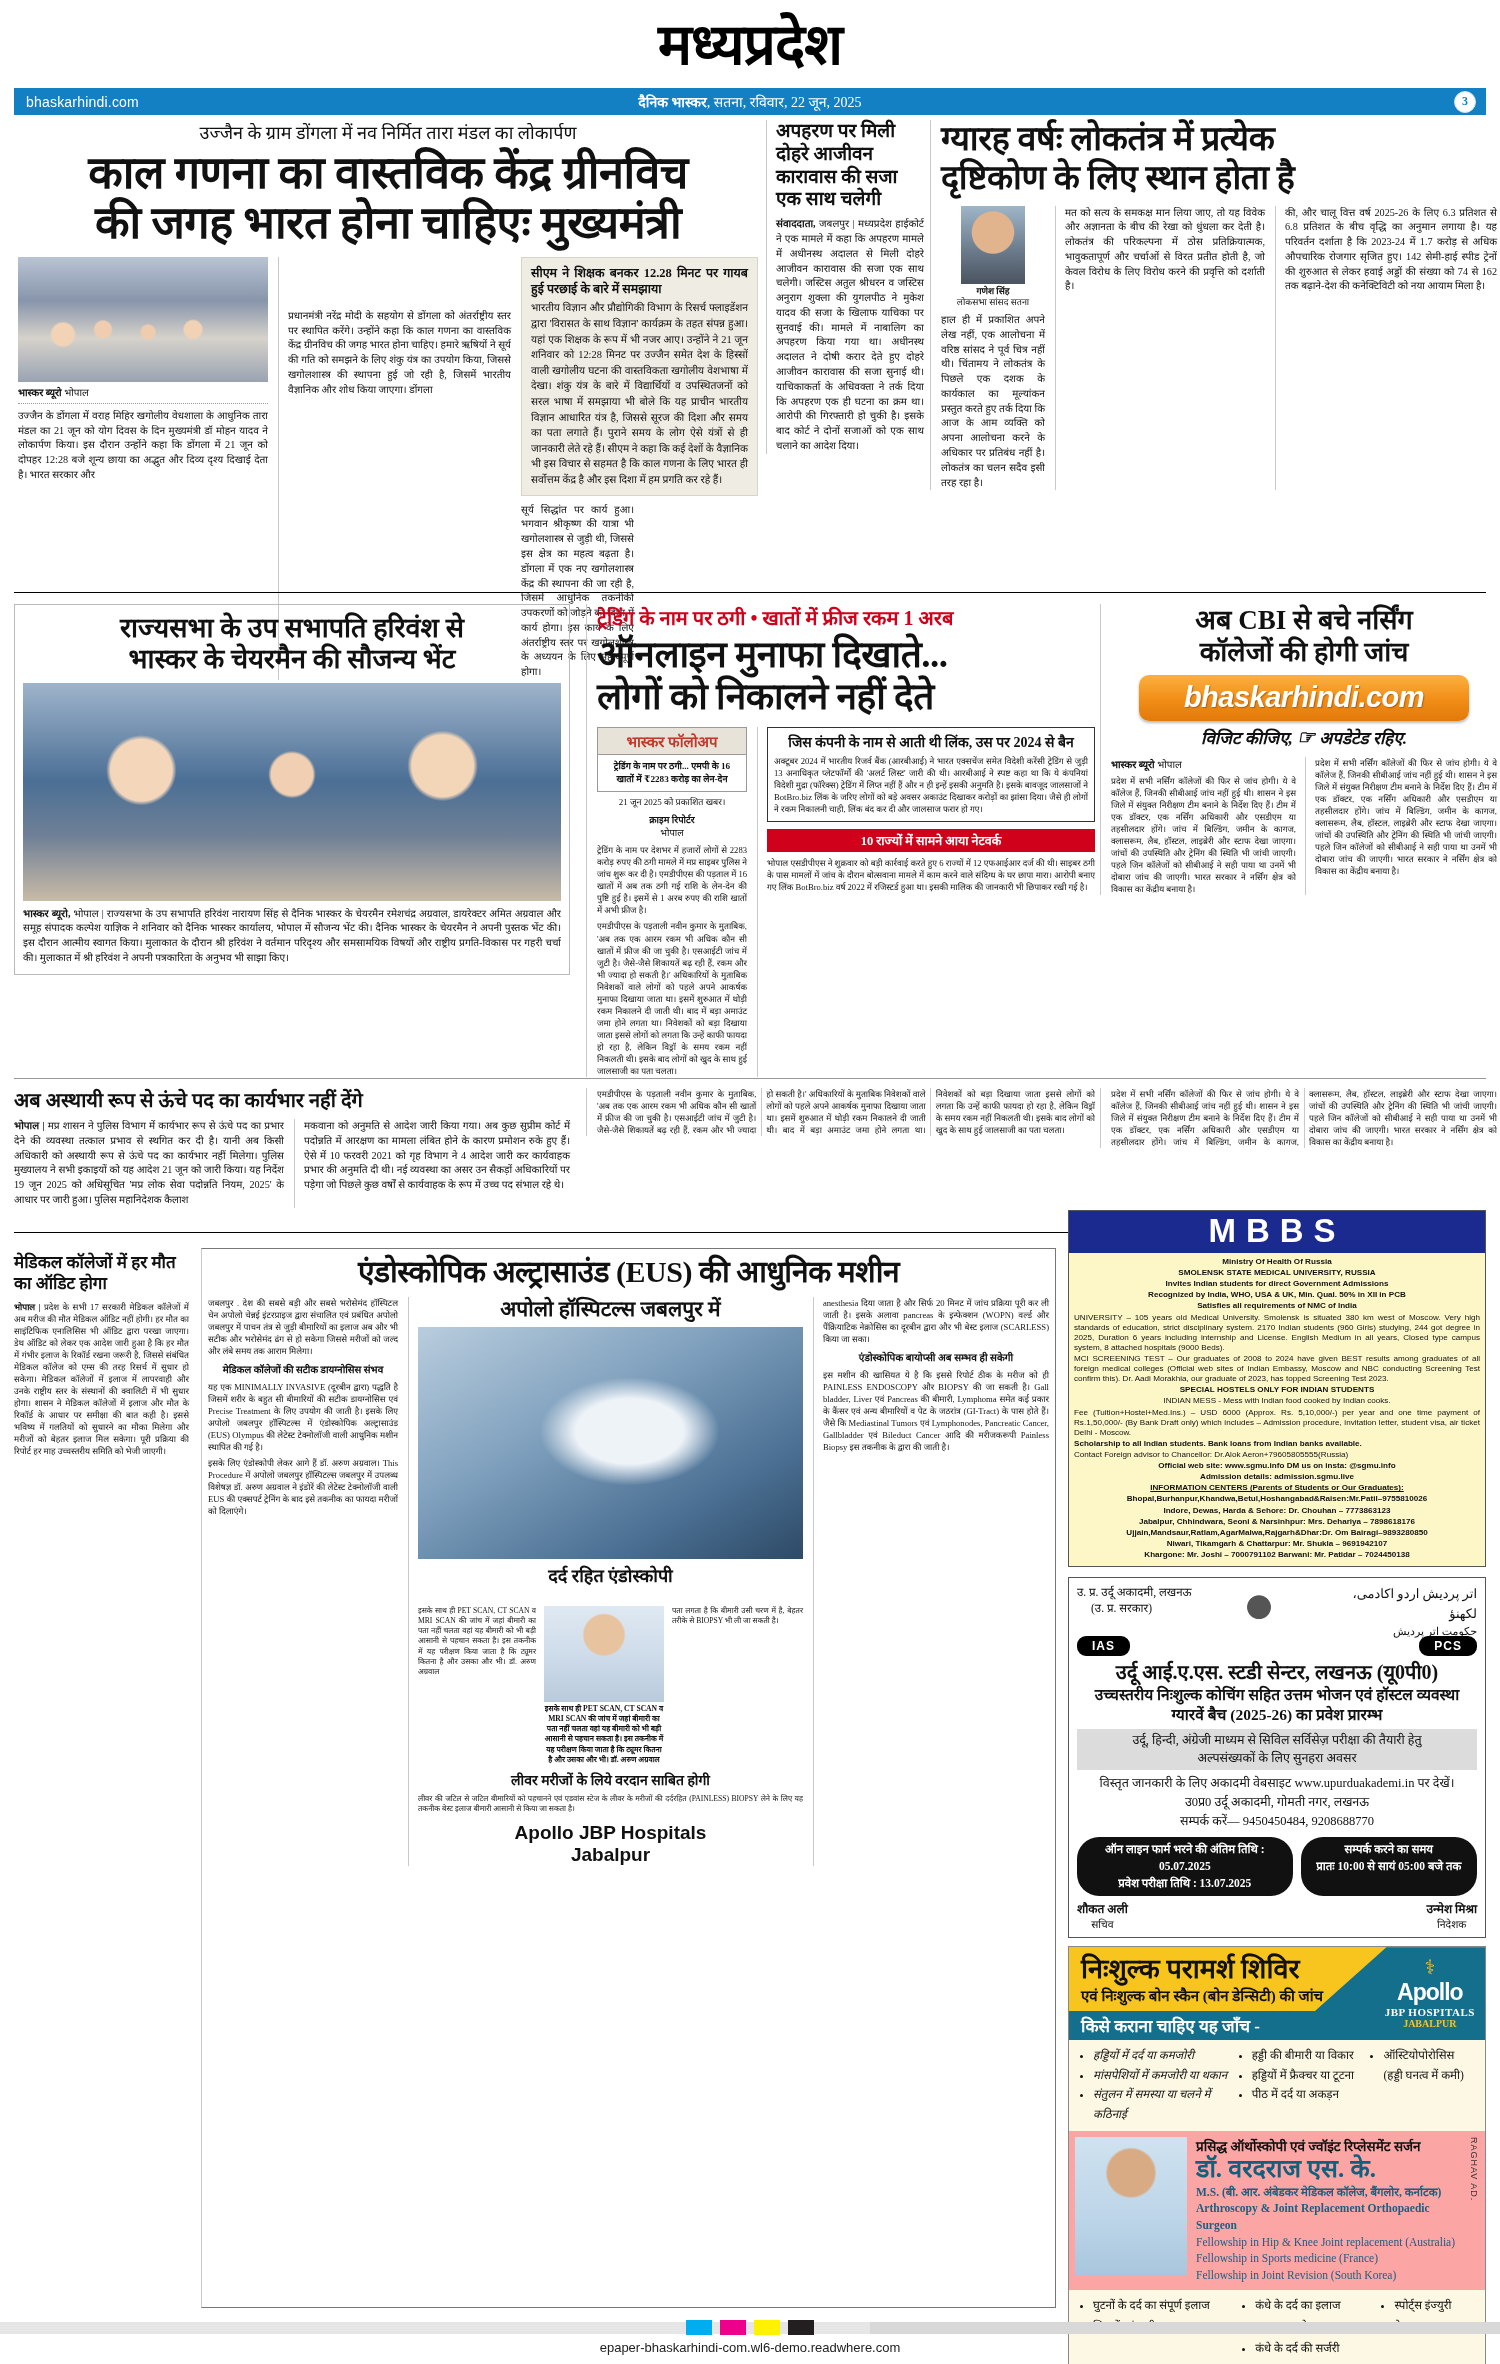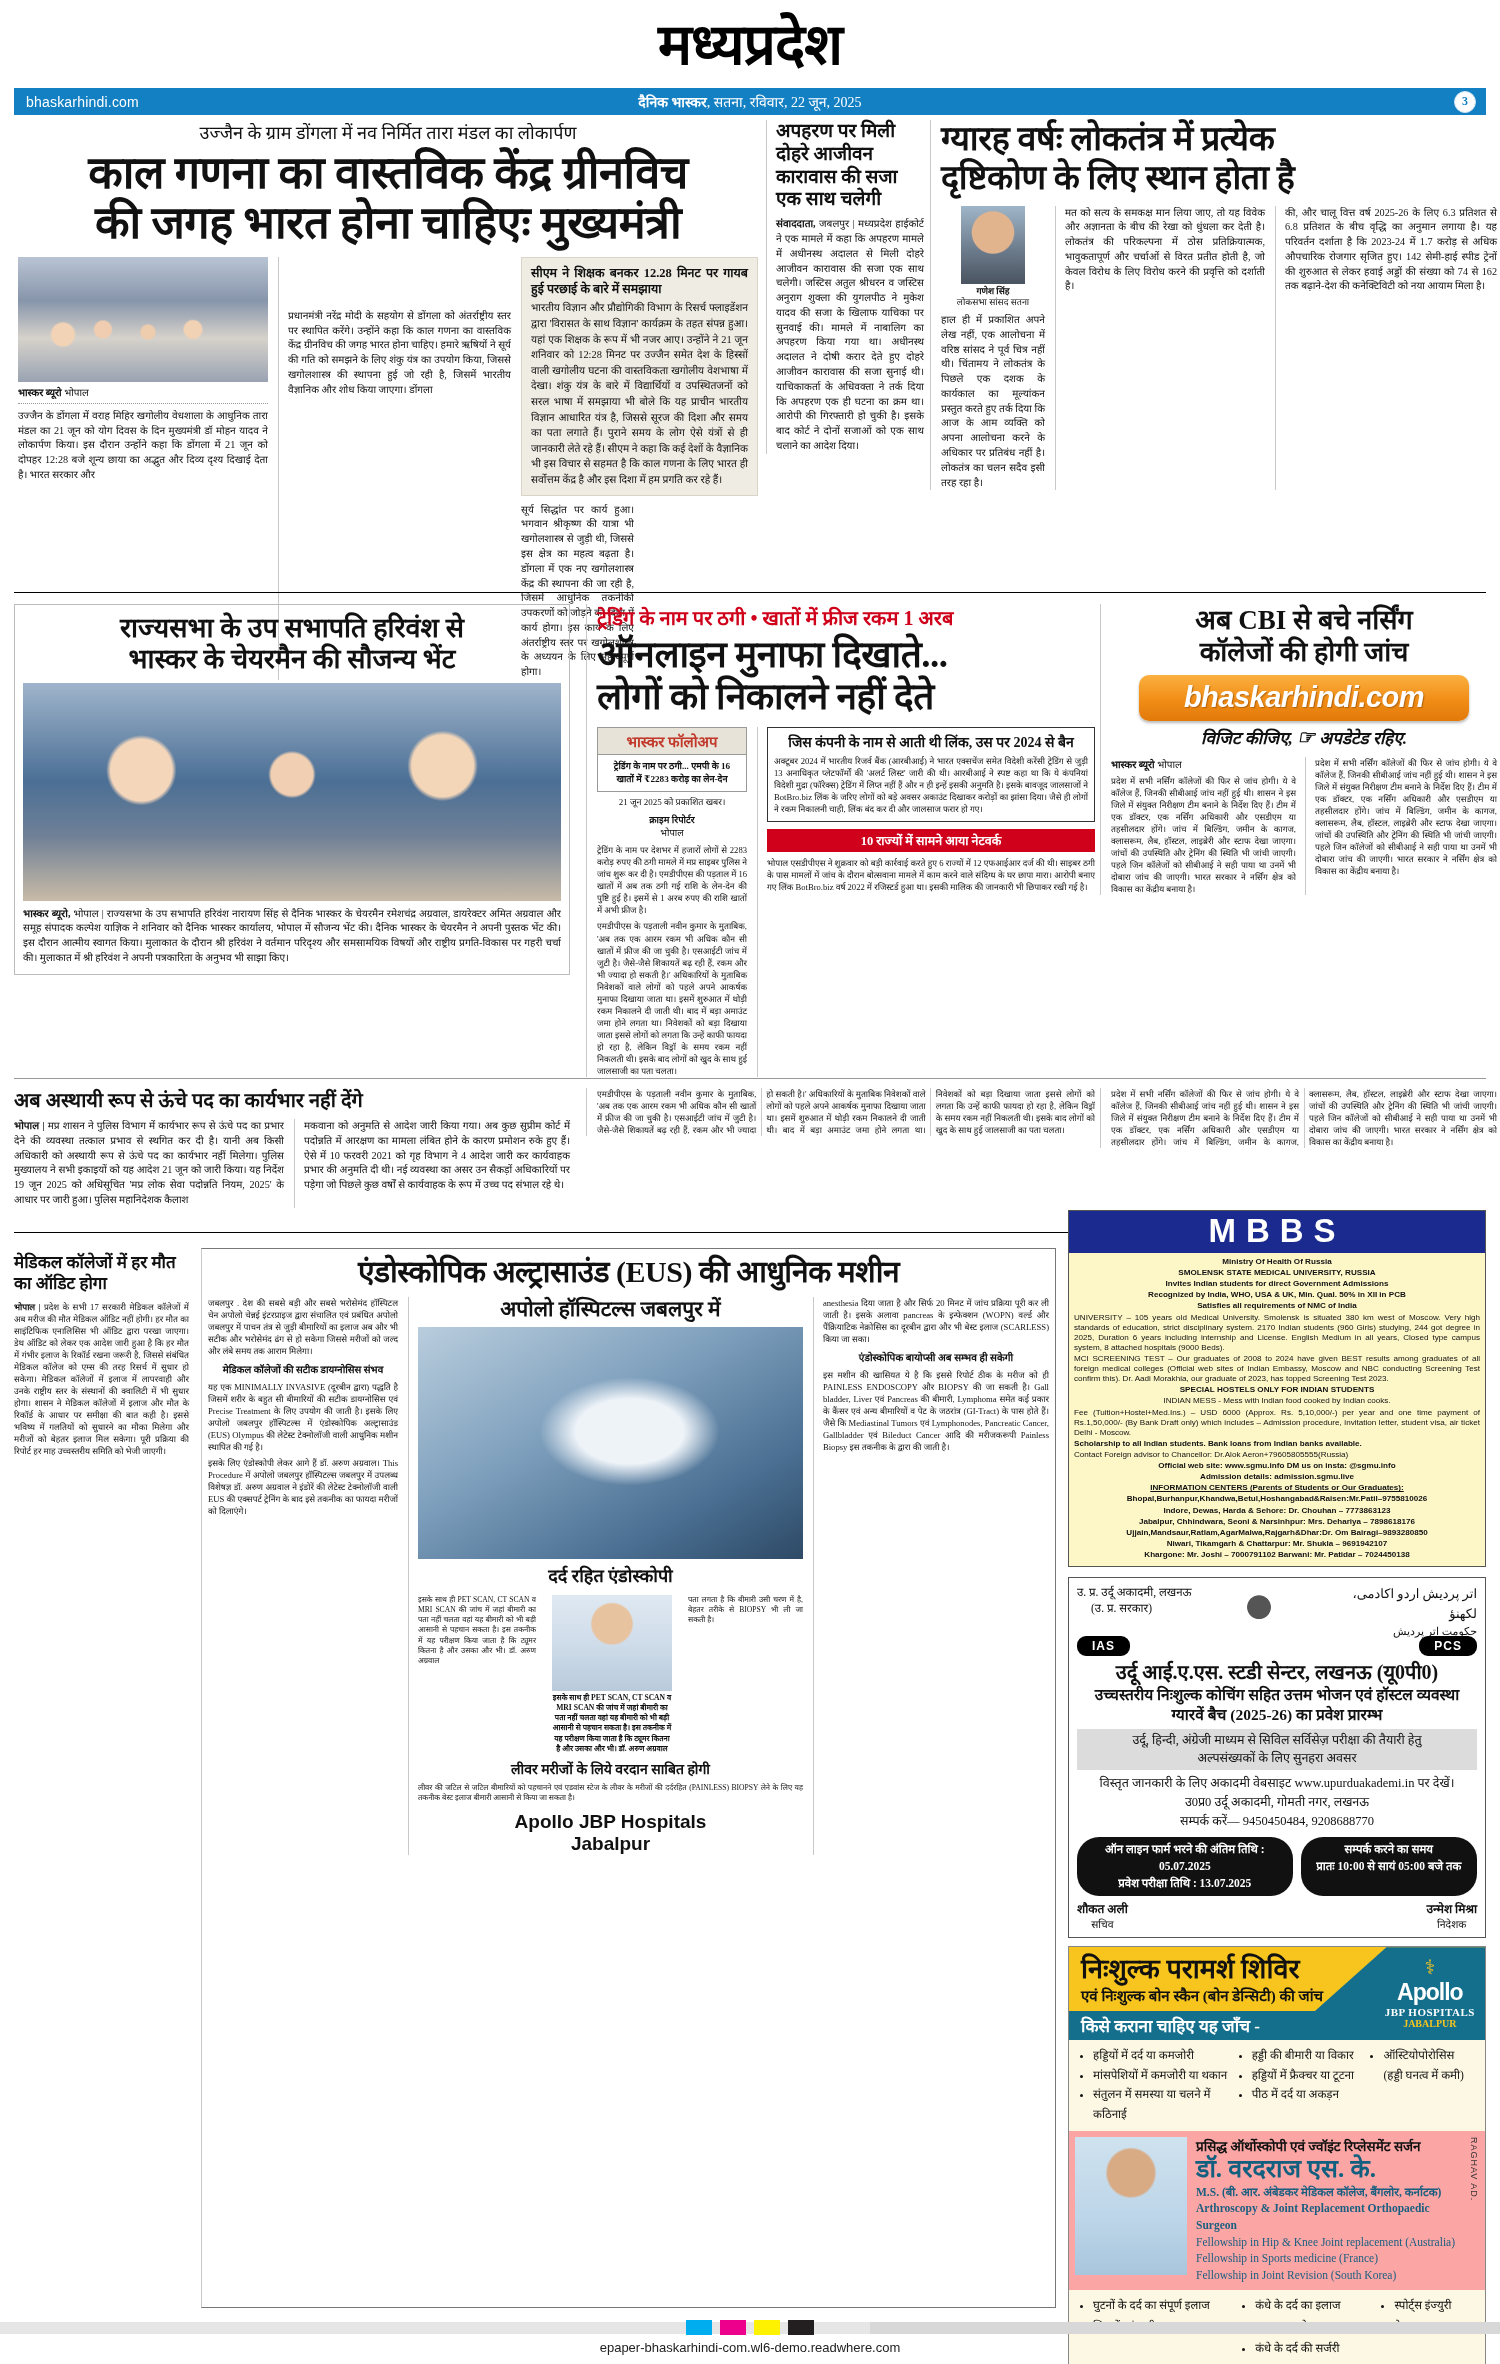--- a/index.html
+++ b/index.html
@@ -418,21 +418,21 @@
           <div style="width:190px;">
             <div class="small">जबलपुर . देश की सबसे बड़ी और सबसे भरोसेमंद हॉस्पिटल चेन अपोलो चेन्नई इंटरप्राइज द्वारा संचालित एवं प्रबंधित अपोलो जबलपुर में पाचन तंत्र से जुड़ी बीमारियों का इलाज अब और भी सटीक और भरोसेमंद ढंग से हो सकेगा जिससे मरीजों को जल्द और लंबे समय तक आराम मिलेगा।</div>
             <div class="small b" style="margin-top:6px;font-size:10px;text-align:center;">मेडिकल कॉलेजों की सटीक डायग्नोसिस संभव</div>
             <div class="small" style="margin-top:4px;">यह एक MINIMALLY INVASIVE (दूरबीन द्वारा) पद्धति है जिसमें शरीर के बहुत सी बीमारियों की सटीक डायग्नोसिस एवं Precise Treatment के लिए उपयोग की जाती है। इसके लिए अपोलो जबलपुर हॉस्पिटल्स में एंडोस्कोपिक अल्ट्रासाउंड (EUS) Olympus की लेटेस्ट टेक्नोलॉजी वाली आधुनिक मशीन स्थापित की गई है।</div>
             <div class="small" style="margin-top:4px;">इसके लिए एंडोस्कोपी लेकर आगे हैं डॉ. अरुण अग्रवाल। This Procedure में अपोलो जबलपुर हॉस्पिटल्स जबलपुर में उपलब्ध विशेषज्ञ डॉ. अरुण अग्रवाल ने इंडोरें की लेटेस्ट टेक्नोलॉजी वाली EUS की एक्सपर्ट ट्रेनिंग के बाद इसे तकनीक का फायदा मरीजों को दिलाएंगे।</div>
           </div>
           <div class="col-sep" style="width:385px;padding-left:9px;">
             <div class="apollo-sub">अपोलो हॉस्पिटल्स जबलपुर में</div>
             <div class="photo endoscope" style="width:100%;height:232px;margin-top:5px;"></div>
             <div class="eus-cap">दर्द रहित एंडोस्कोपी</div>
-            <div style="display:flex;gap:16px;margin-top:8px;">
+            <div style="display:flex;gap:8px;margin-top:19px;">
               <div class="tiny" style="width:118px;">इसके साथ ही PET SCAN, CT SCAN व MRI SCAN की जांच में जहां बीमारी का पता नहीं चलता वहां यह बीमारी को भी बड़ी आसानी से पहचान सकता है। इस तकनीक में यह परीक्षण किया जाता है कि ट्यूमर कितना है और उसका और भी। डॉ. अरुण अग्रवाल</div>
               <div style="width:120px;">
                 <div class="photo doctor" style="width:120px;height:96px;"></div>
                 <div class="tiny b" style="text-align:center;padding-top:2px;" style2="">इसके साथ ही PET SCAN, CT SCAN व MRI SCAN की जांच में जहां बीमारी का पता नहीं चलता वहां यह बीमारी को भी बड़ी आसानी से पहचान सकता है। इस तकनीक में यह परीक्षण किया जाता है कि ट्यूमर कितना है और उसका और भी। डॉ. अरुण अग्रवाल</div>
               </div>
               <div class="tiny" style="flex:1;">पता लगता है कि बीमारी उसी चरण में है, बेहतर तरीके से BIOPSY भी ली जा सकती है।</div>
             </div>
             <div class="small b" style="margin-top:6px;font-size:14px;text-align:center;">लीवर मरीजों के लिये वरदान साबित होगी</div>
             <div class="tiny" style="margin-top:3px;">लीवर की जटिल से जटिल बीमारियों को पहचानने एवं एडवांस स्टेज के लीवर के मरीजों की दर्दरहित (PAINLESS) BIOPSY लेने के लिए यह तकनीक बेस्ट इलाज बीमारी आसानी से किया जा सकता है।</div>
             <div style="text-align:center;margin-top:8px;">
@@ -531,21 +531,21 @@
             <div class="ap-h2">एवं निःशुल्क बोन स्कैन (बोन डेन्सिटी) की जांच</div>
             <div class="apollo-logo" style="position:absolute;right:10px;top:8px;z-index:3;">
               <div style="font-size:20px;color:#f7c51e;">⚕</div>
               <div class="nm">Apollo</div>
               <div class="sub">JBP HOSPITALS</div>
               <div class="sub2">JABALPUR</div>
             </div>
           </div>
           <div class="apollo-teal">किसे कराना चाहिए यह जाँच -</div>
           <div class="apollo-list">
-            <ul style="flex:1.25;">
+            <ul style="flex:1.25;font-style:italic;">
               <li>हड्डियों में दर्द या कमजोरी</li>
               <li>मांसपेशियों में कमजोरी या थकान</li>
               <li>संतुलन में समस्या या चलने में कठिनाई</li>
             </ul>
             <ul style="flex:1;">
               <li>हड्डी की बीमारी या विकार</li>
               <li>हड्डियों में फ्रैक्चर या टूटना</li>
               <li>पीठ में दर्द या अकड़न</li>
             </ul>
             <ul style="flex:.85;">

